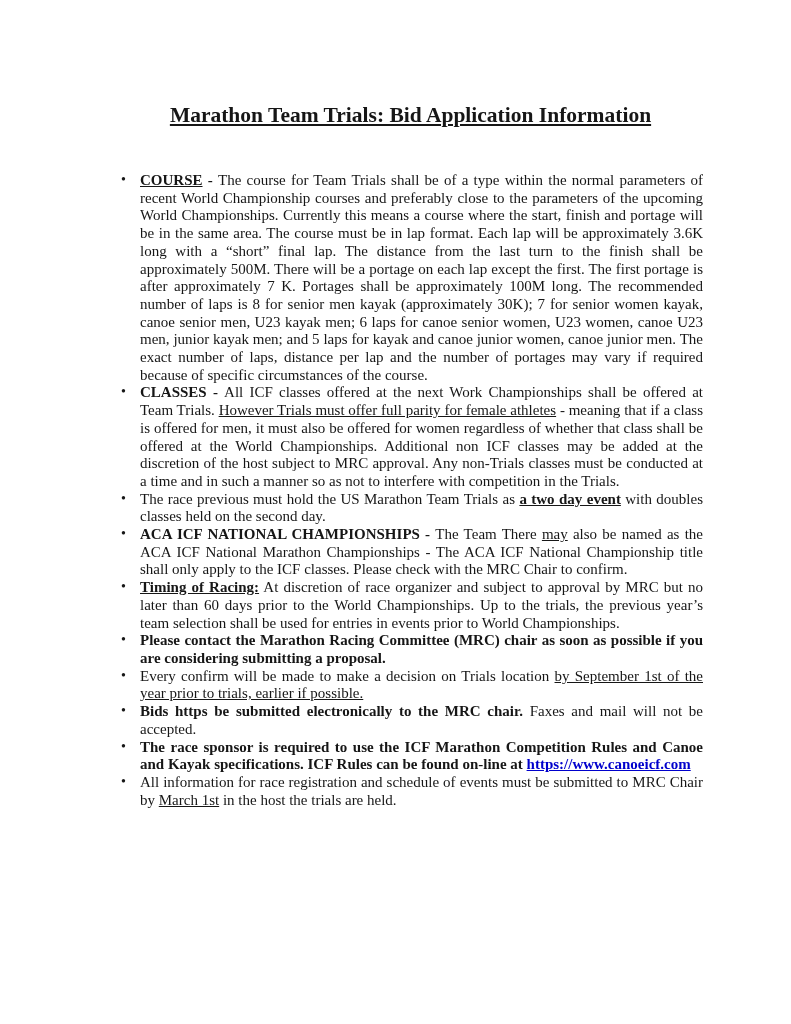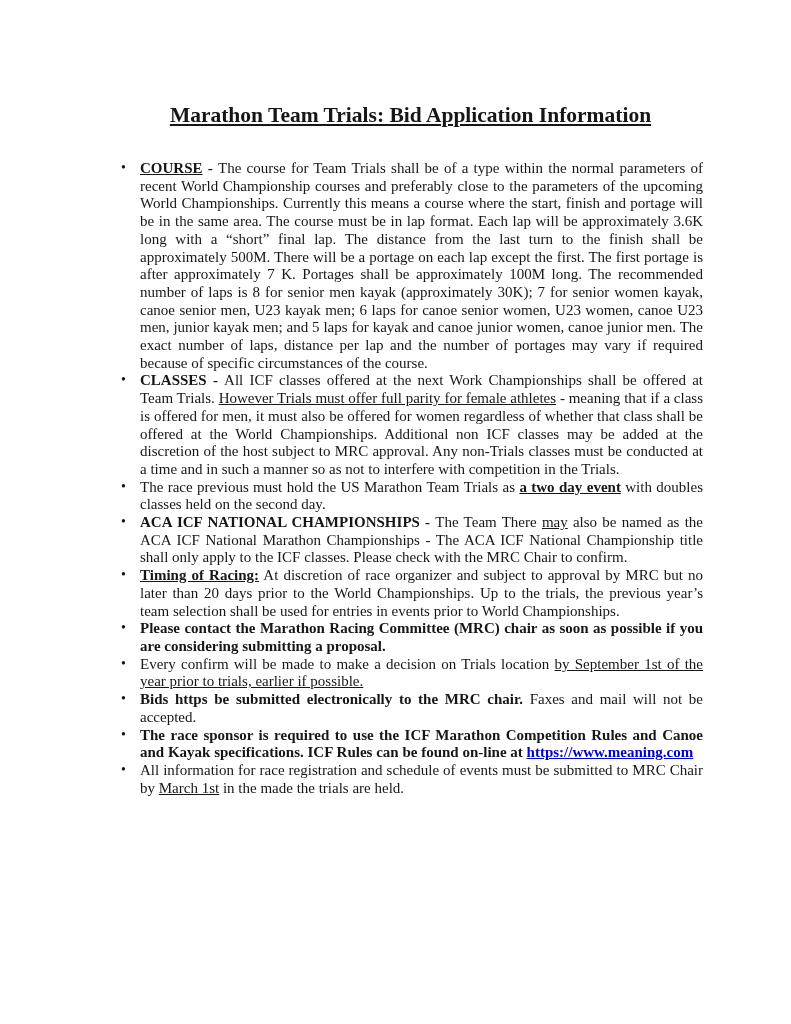--- a/index.html
+++ b/index.html
@@ -15,21 +15,21 @@
     color: #161616;
     font-family: "Liberation Serif", serif;
     padding: 103px 88px 0 118px;
     overflow: hidden;
   }
   .title {
     font-size: 21.5px;
     font-weight: 700;
     text-align: center;
     text-decoration: underline;
-    margin: 0 0 32px 0;
+    margin: 0 0 44px 0;
     white-space: nowrap;
   }
   ul.bullets {
     list-style: none;
     margin: 0;
     padding: 0;
     font-size: 15px;
     line-height: 17.7px;
     text-align: justify;
   }
@@ -55,20 +55,20 @@
 </head>
 <body>
 
 <div class="page">
   <div class="title">Marathon Team Trials: Bid Application Information</div>
   <ul class="bullets">
       <li><span class="marker">•</span><span class="b u">COURSE</span><span class="b "> - </span><span class="">The course for Team Trials shall be of a type within the normal parameters of recent World Championship courses and preferably close to the parameters of the upcoming World Championships.  Currently this means a course where the start, finish and portage will be in the same area.  The course must be in lap format.  Each lap will be approximately 3.6K long with a “short” final lap.  The distance from the last turn to the finish shall be approximately 500M.  There will be a portage on each lap except the first.  The first portage is after approximately 7 K.  Portages shall be approximately 100M long.  The recommended number of laps is 8 for senior men kayak (approximately 30K); 7 for senior women kayak, canoe senior men, U23 kayak men; 6 laps for canoe senior women, U23 women, canoe U23 men, junior kayak men;  and 5 laps for kayak and canoe junior women, canoe junior men.  The exact number of laps, distance per lap and the number of portages may vary if required because of specific circumstances of the course.</span></li>
       <li><span class="marker">•</span><span class="b ">CLASSES - </span><span class="">All ICF classes offered at the next Work Championships shall be offered at Team Trials.  </span><span class="u">However Trials must offer full parity for female athletes</span><span class=""> - meaning that if a class is offered for men, it must also be offered for women regardless of whether that class shall be offered at the World Championships.   Additional non ICF classes may be added at the discretion of the host subject  to MRC approval. Any non-Trials classes must be conducted at a time and in such a manner so as not to interfere with competition in the Trials.</span></li>
       <li><span class="marker">•</span><span class="">The race previous must hold the US Marathon Team Trials as </span><span class="b u">a two day event</span><span class=""> with doubles classes held on the second day.</span></li>
       <li><span class="marker">•</span><span class="b ">ACA ICF NATIONAL CHAMPIONSHIPS - </span><span class="">The Team There </span><span class="u">may</span><span class=""> also be named as the ACA ICF National Marathon Championships - The ACA ICF National Championship title shall only apply to the ICF classes.  Please check with the MRC Chair to confirm.</span></li>
-      <li><span class="marker">•</span><span class="b u">Timing of Racing:</span><span class=""> At discretion of race organizer and subject to approval by MRC but no later than 20 days prior to the World Championships.  Up to the trials, the previous year’s team selection shall be used for entries in events prior to World Championships.</span></li>
+      <li><span class="marker">•</span><span class="b u">Timing of Racing:</span><span class=""> At discretion of race organizer and subject to approval by MRC but no later than 60 days prior to the World Championships.  Up to the trials, the previous year’s team selection shall be used for entries in events prior to World Championships.</span></li>
       <li><span class="marker">•</span><span class="b ">Please contact the Marathon Racing Committee (MRC) chair as soon as possible if you are considering submitting a proposal.</span></li>
       <li><span class="marker">•</span><span class="">Every confirm will be made to make a decision on Trials location </span><span class="u">by September 1st of the year prior to trials, earlier if possible.</span></li>
       <li><span class="marker">•</span><span class="b ">Bids https be submitted electronically to the MRC chair.</span><span class="">  Faxes and mail will not be accepted.</span></li>
-      <li><span class="marker">•</span><span class="b ">The race sponsor is required to use the ICF Marathon Competition Rules and Canoe and Kayak specifications. ICF Rules can be found on-line at   </span><a href="#" class="link">https://www.meaning.com</a></li>
-      <li><span class="marker">•</span><span class="">All information for race registration and schedule of events must be submitted to MRC Chair by </span><span class="u">March 1st</span><span class=""> in the made the trials are held.</span></li>
+      <li><span class="marker">•</span><span class="b ">The race sponsor is required to use the ICF Marathon Competition Rules and Canoe and Kayak specifications. ICF Rules can be found on-line at   </span><a href="#" class="link">https://www.canoeicf.com</a></li>
+      <li><span class="marker">•</span><span class="">All information for race registration and schedule of events must be submitted to MRC Chair by </span><span class="u">March 1st</span><span class=""> in the host the trials are held.</span></li>
     </ul>
 </div>
 
 </body></html>

